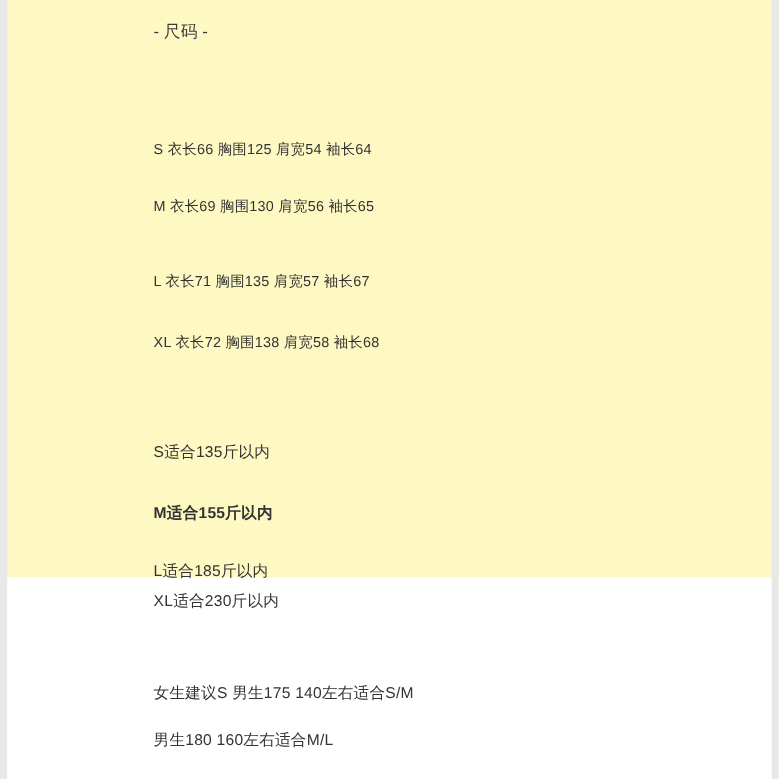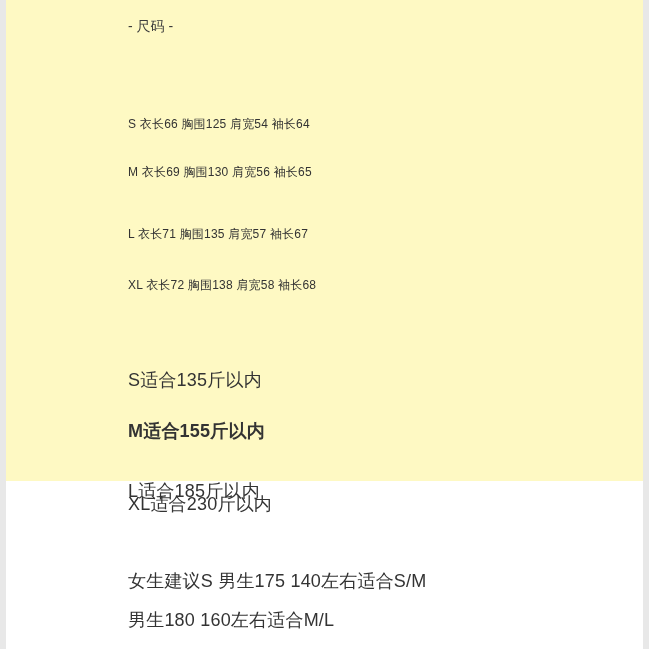--- a/index.html
+++ b/index.html
@@ -46,32 +46,32 @@
   .size-line {
     position: absolute;
     left: 0;
     font-size: 12px;
     color: #333333;
     letter-spacing: 0.2px;
   }
   .fit-line {
     position: absolute;
     left: 0;
-    font-size: 18px;
+    font-size: 13px;
     color: #333333;
     letter-spacing: 0.2px;
   }
   .sz0 { top: 116px; }
   .sz1 { top: 164px; }
   .sz2 { top: 200px; margin-top: 26px; }
   .sz3 { top: 277px; }
 
   .ft0 { top: 368px; }
   .ft1 { top: 419px; font-weight: bold; }
-  .ft2 { top: 479px; }
+  .ft2 { top: 467px; }
   .ft3 { top: 492px; }
   .ft4 { top: 569px; }
   .ft5 { top: 608px; }
 </style>
 </head>
 <body>
 
 <div class="page">
 
   <div class="rail rail-left"></div>

